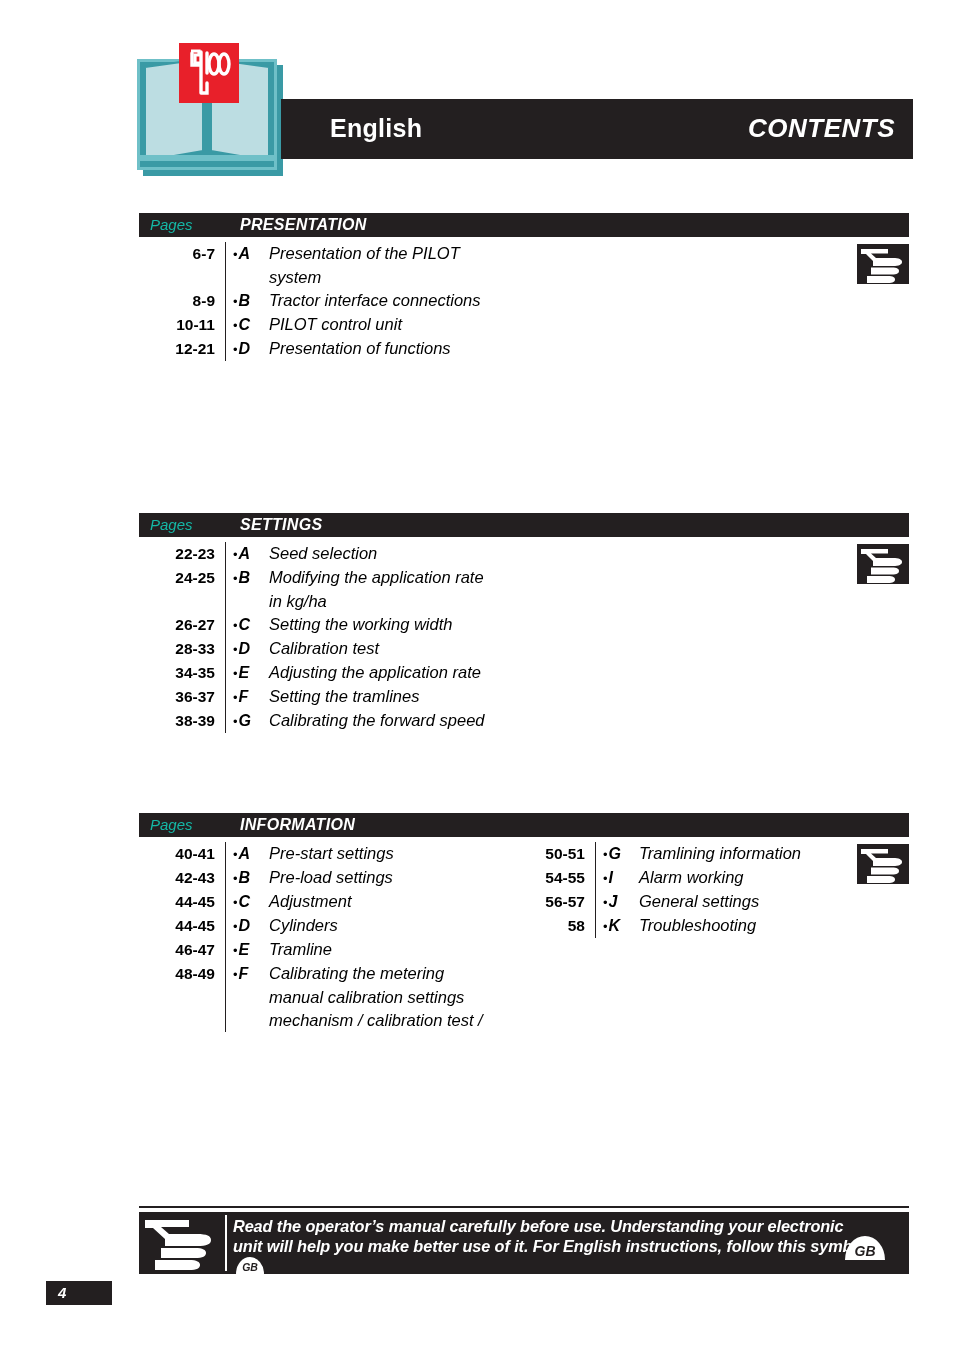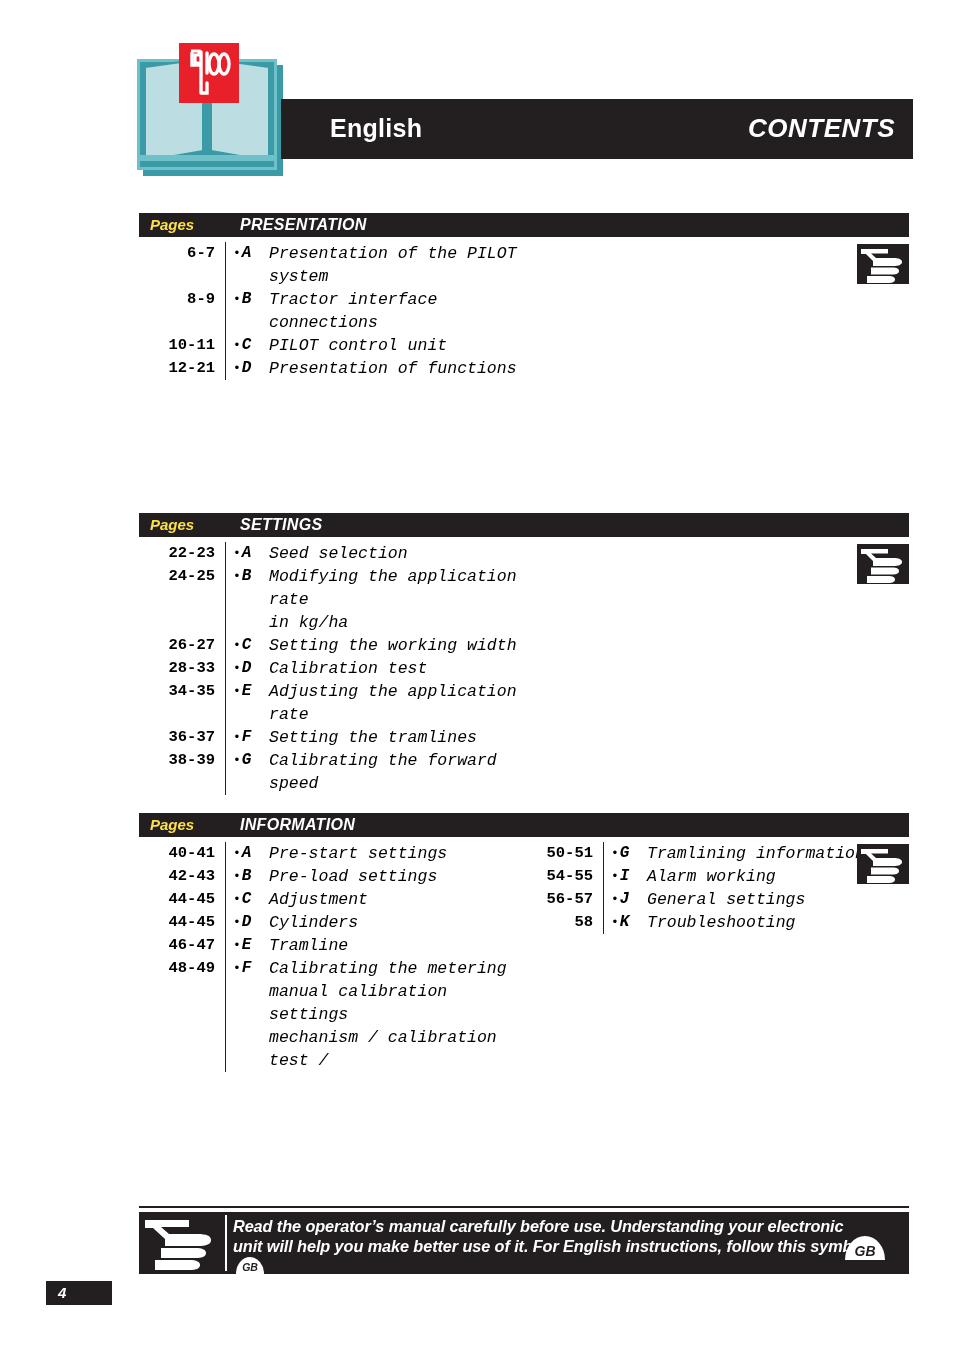--- a/index.html
+++ b/index.html
@@ -69,23 +69,23 @@
     height: 24px;
     background: #231f20;
     position: relative;
   }
   .sec-head .lbl-pages {
     position: absolute;
     left: 11px;
     top: 0;
     line-height: 24px;
     font-size: 15px;
-    font-weight: bold;
-    font-style: italic;
-    color: #fde047;
+    font-weight: normal;
+    font-style: italic;
+    color: #14b8a6;
   }
   .sec-head .lbl-title {
     position: absolute;
     left: 101px;
     top: 0;
     line-height: 24px;
     font-size: 16px;
     font-weight: bold;
     font-style: italic;
     color: #ffffff;
@@ -97,27 +97,26 @@
     padding-top: 5px;
   }
   .col-wrap {
     position: relative;
   }
   .toc-col {
     position: absolute;
     top: 0;
   }
   .toc-col.left  { left: 0px;   width: 380px; }
-  .toc-col.right { left: 378px; width: 380px; }
+  .toc-col.right { left: 370px; width: 380px; }
 
   .toc-row {
     display: flex;
     align-items: flex-start;
     min-height: 23px;
-    font-family: Liberation Mono, monospace;
   }
   .pg {
     width: 76px;
     text-align: right;
     font-size: 15.5px;
     font-weight: bold;
     line-height: 23px;
     flex: 0 0 76px;
     padding-right: 0px;
   }

